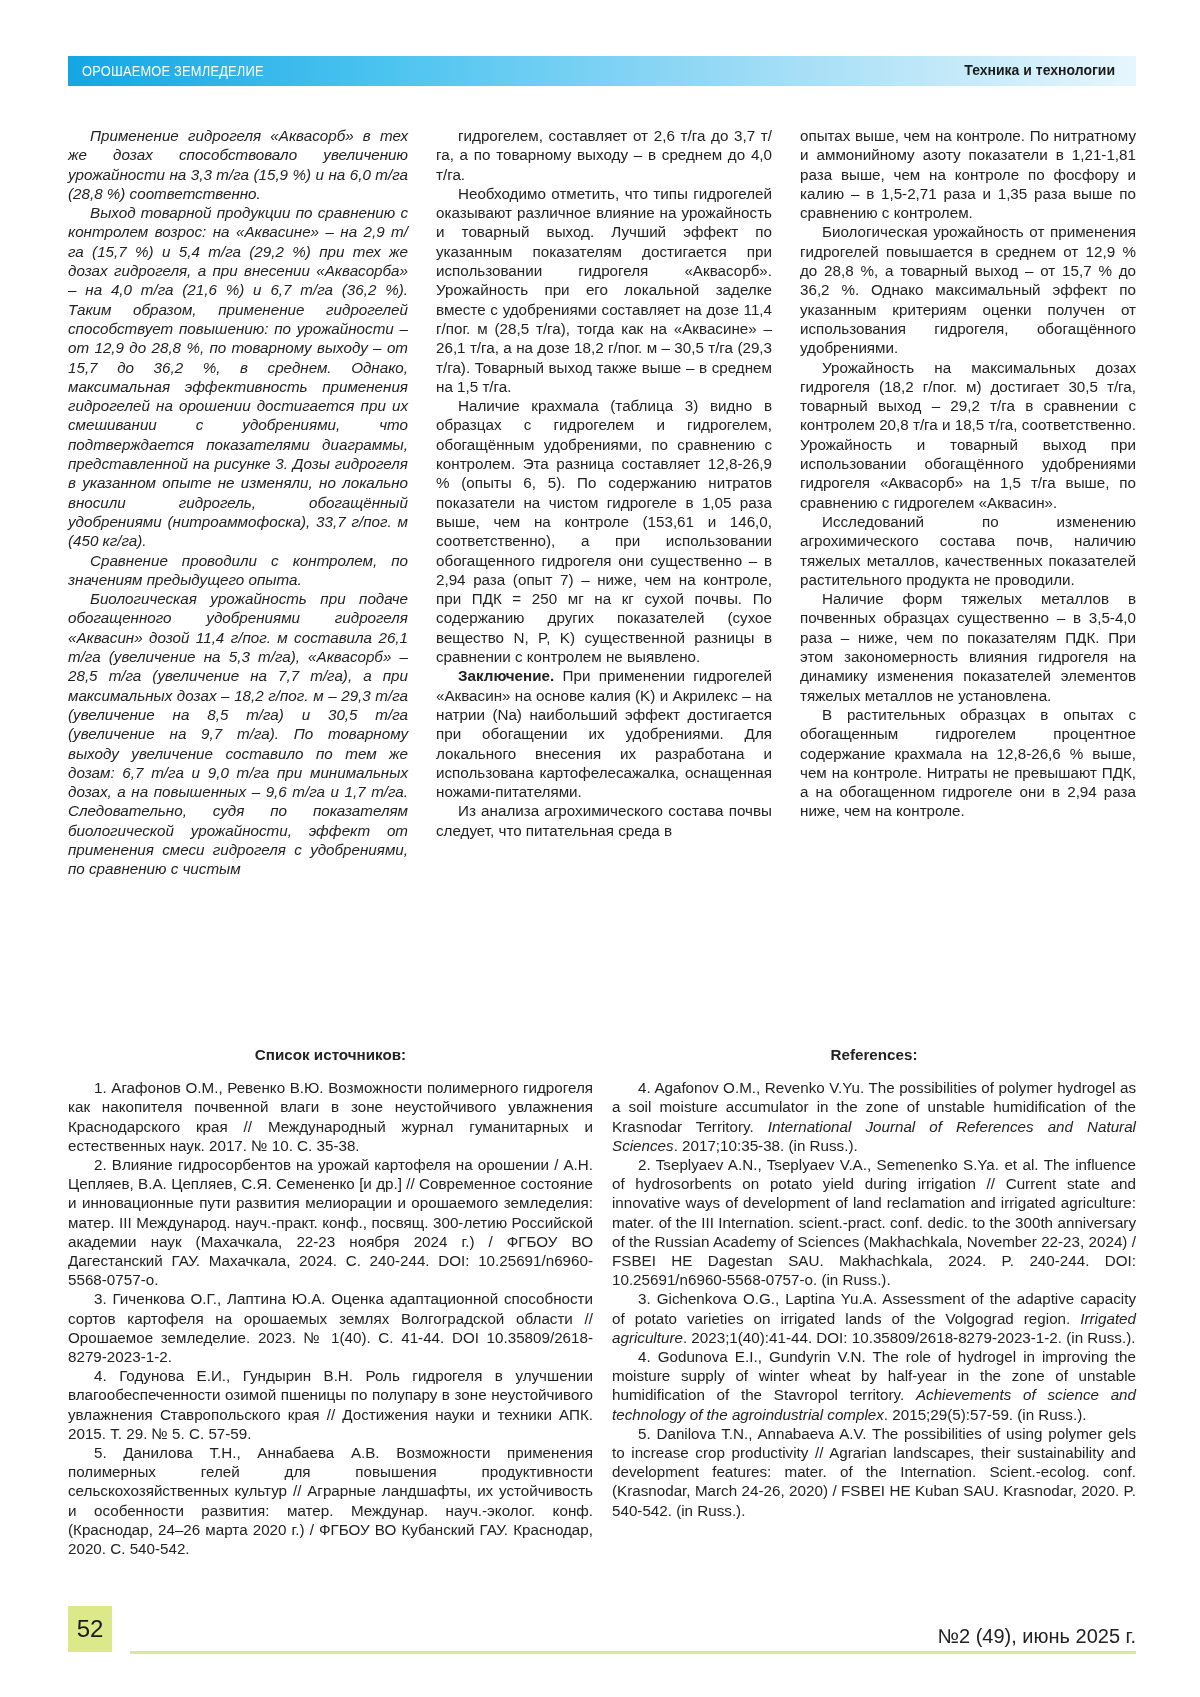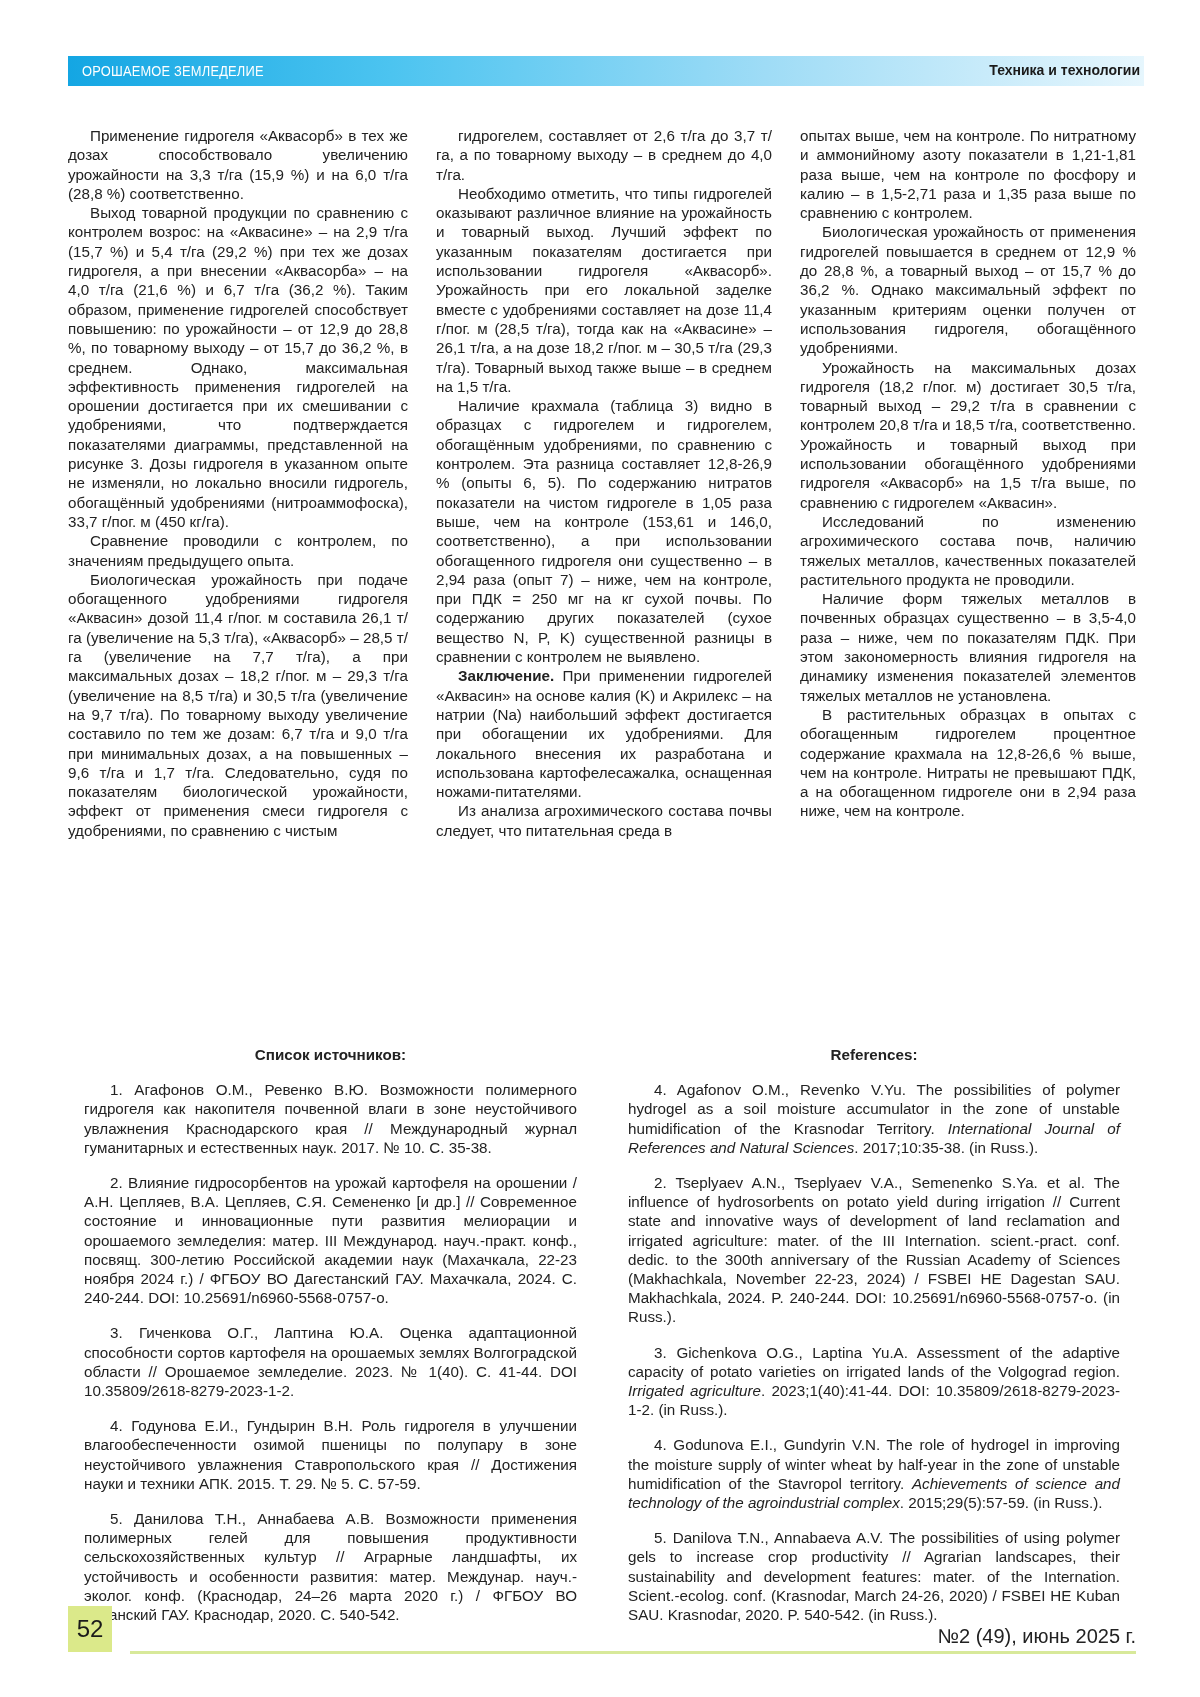--- a/index.html
+++ b/index.html
@@ -1,35 +1,35 @@
 <!DOCTYPE html>
 <html><head>
   <meta charset="utf-8">
   <style>
     html, body { margin: 0; padding: 0; background: #ffffff; }
     body { width: 1200px; height: 1697px; position: relative; overflow: hidden;
       font-family: "Liberation Sans", sans-serif; color: #222; }
     .header-bar { position: absolute; left: 68px; top: 56px; width: 1068px; height: 30px;
-      background: linear-gradient(90deg, #14a6e3 0%, #4cc4f0 30%, #9fdcf6 65%, #e6f6fd 100%); padding-left: 8px; }
+      background: linear-gradient(90deg, #14a6e3 0%, #4cc4f0 30%, #9fdcf6 65%, #e6f6fd 100%); }
     .header-left { position: absolute; left: 14px; top: 7px; color: #ffffff; font-size: 14px;
       font-family: "Liberation Sans", sans-serif; letter-spacing: 0.2px; transform: scaleX(0.92); transform-origin: left; }
-    .header-right { position: absolute; right: 4px; top: 6px; color: #1a1a1a; font-size: 14px; font-weight: bold;
+    .header-right { position: absolute; right: 21px; top: 6px; color: #1a1a1a; font-size: 14px; font-weight: bold;
       font-family: "Liberation Sans", sans-serif; }
     .col { position: absolute; top: 126px; font-size: 15.2px; line-height: 19.3px; text-align: justify; }
-    .col1 { left: 68px; width: 340px; }
+    .col1 { left: 68px; width: 340px; font-style: italic; }
     .col2 { left: 436px; width: 336px; }
     .col3 { left: 800px; width: 336px; }
     .col p { margin: 0; text-indent: 22px; }
     .col p.noind { text-indent: 0; }
     b.lead { font-weight: bold; margin-top: 38px; }
     .refs { position: absolute; top: 1031px; font-size: 15.2px; line-height: 19.2px; text-align: justify; }
     .refs-ru { left: 68px; width: 525px; }
     .refs-en { left: 612px; width: 524px; }
     .refs h3 { margin: 14px; font-size: 15.2px; font-weight: bold; text-align: center; }
-    .refs p { margin: 16px; text-indent: 26px; }
+    .refs p { margin: 0; text-indent: 26px; }
     .page-num { position: absolute; left: 68px; top: 1606px; width: 44px; height: 46px; background: #dbe98a;
       font-size: 24px; line-height: 46px; text-align: center; color: #1a1a1a; font-family: "Liberation Sans", sans-serif; }
     .footer-line { position: absolute; left: 130px; top: 1651px; width: 1006px; height: 3px; background: #d8e99a; }
     .issue { position: absolute; right: 64px; top: 1625px; font-size: 20px; color: #222; }
     i { font-style: italic; }
   </style>
 </head>
 <body>
 
 <div class="header-bar">

